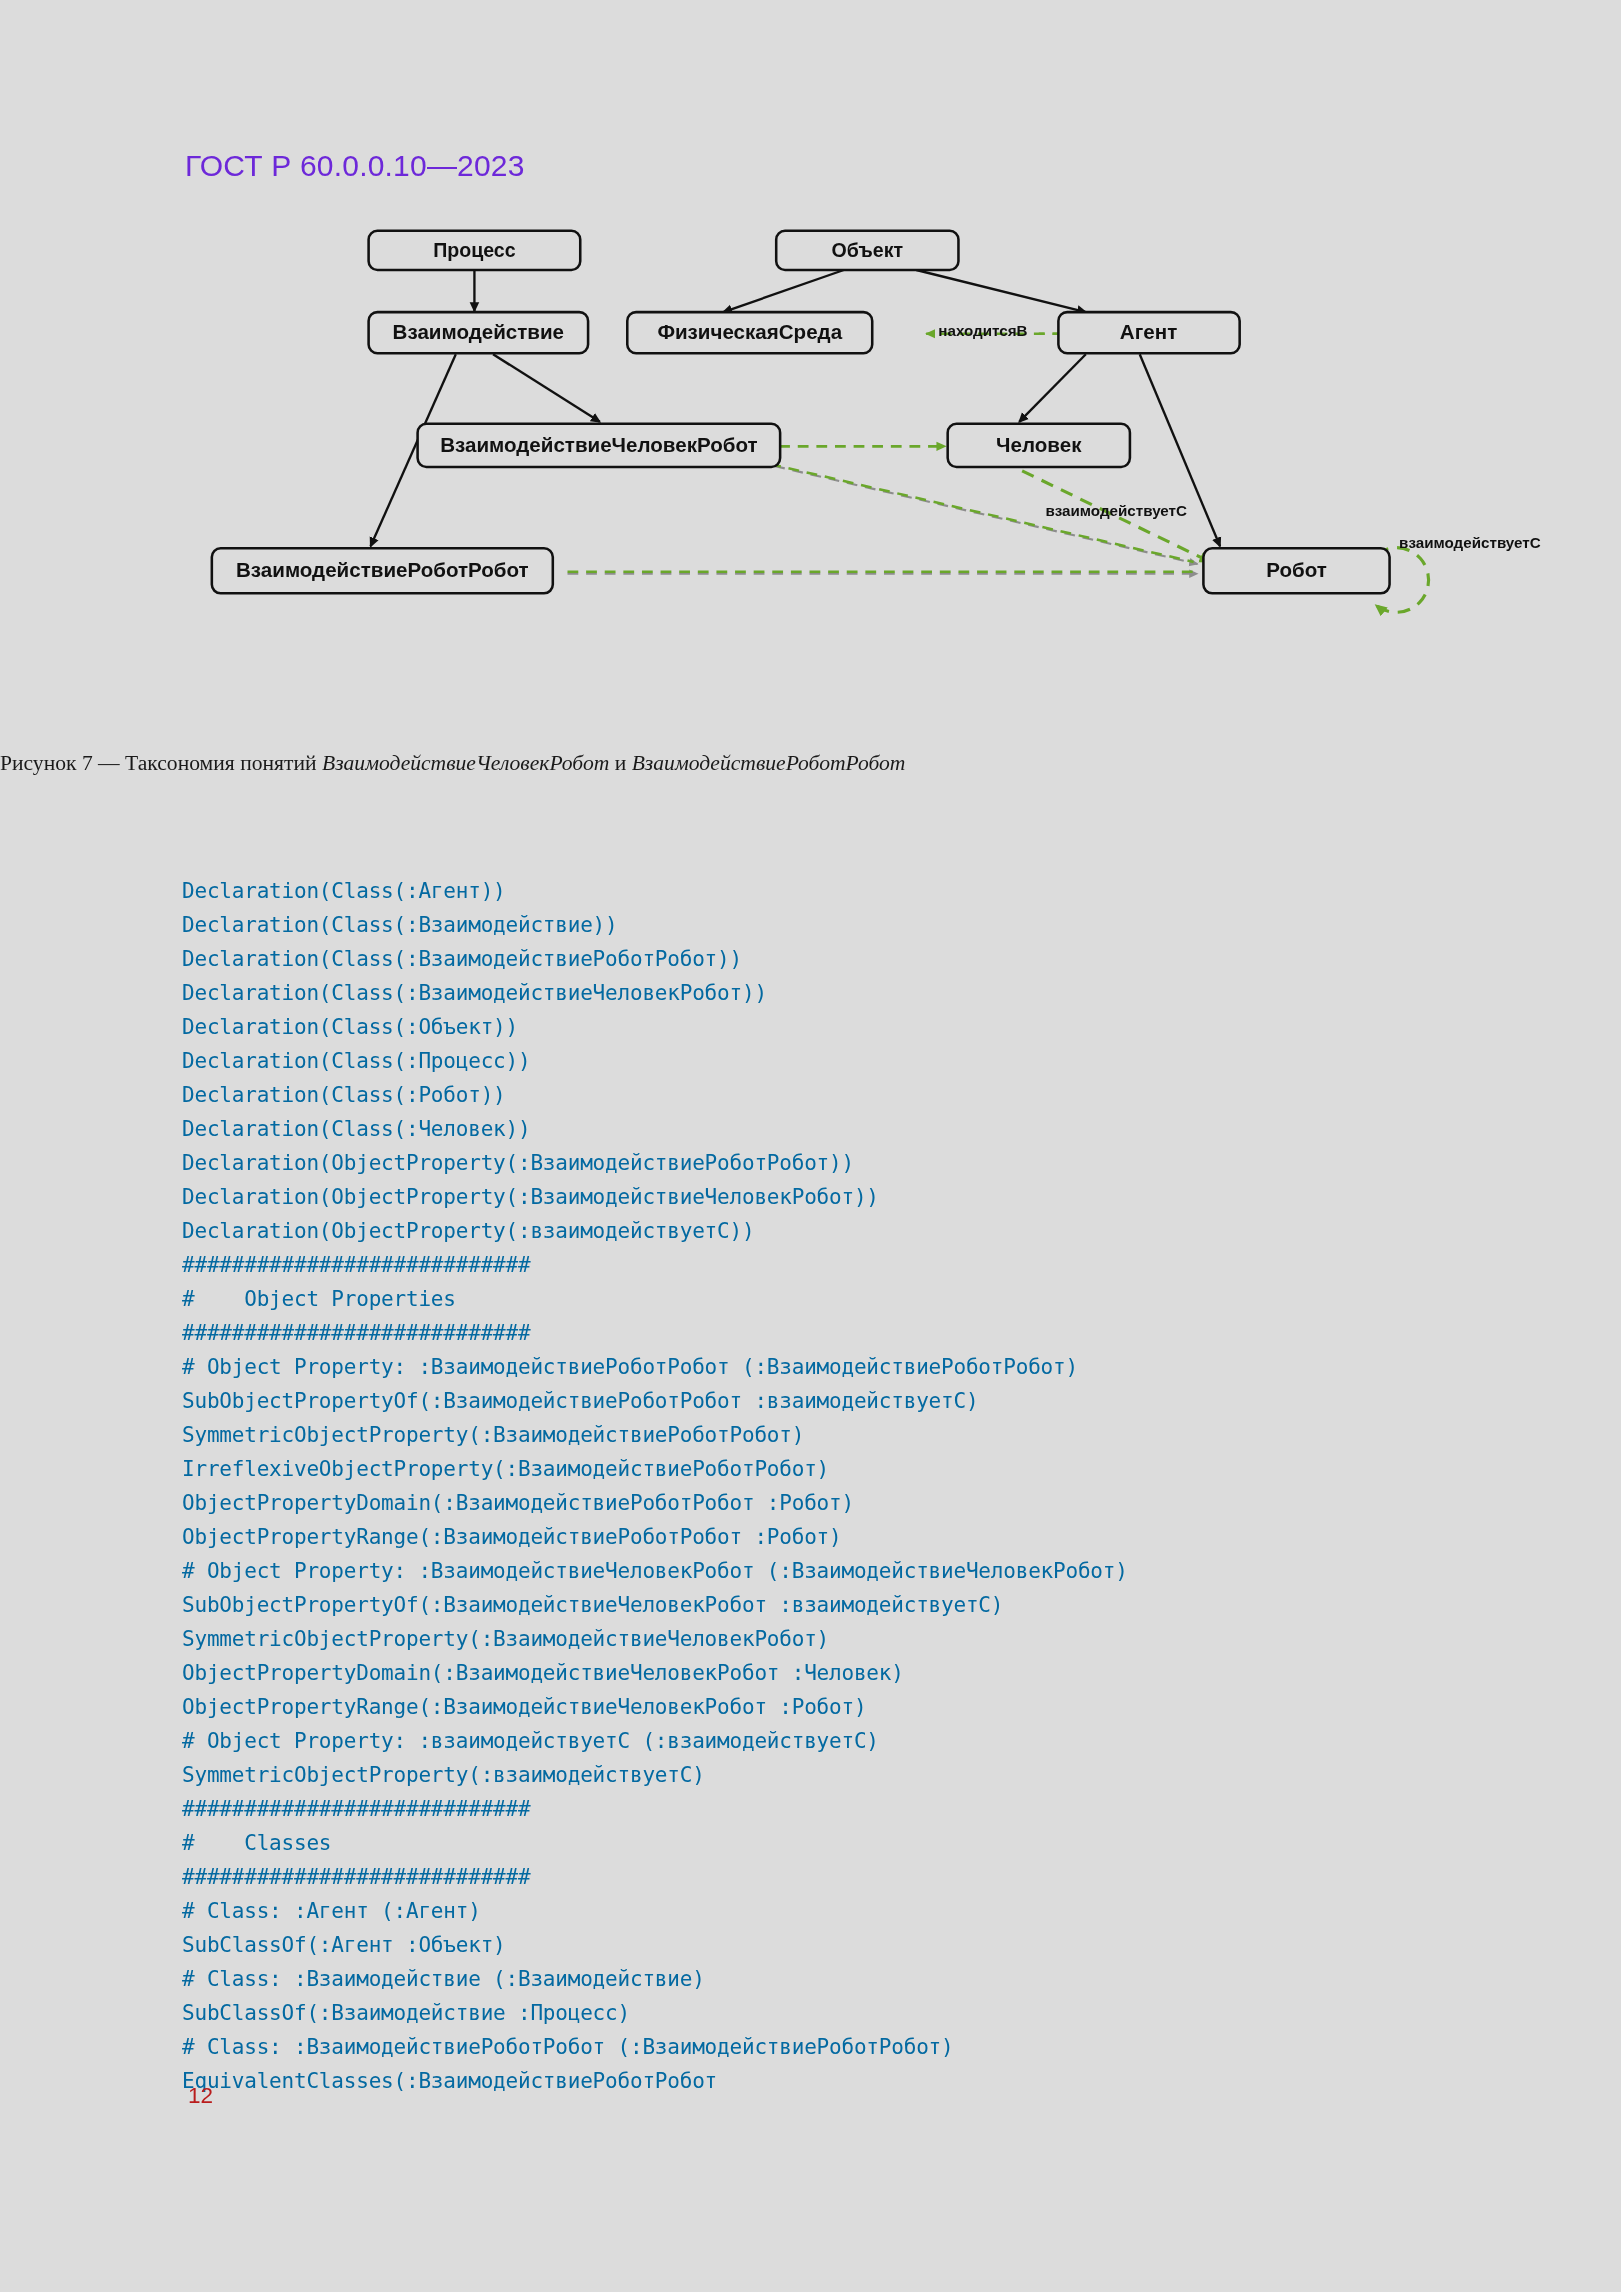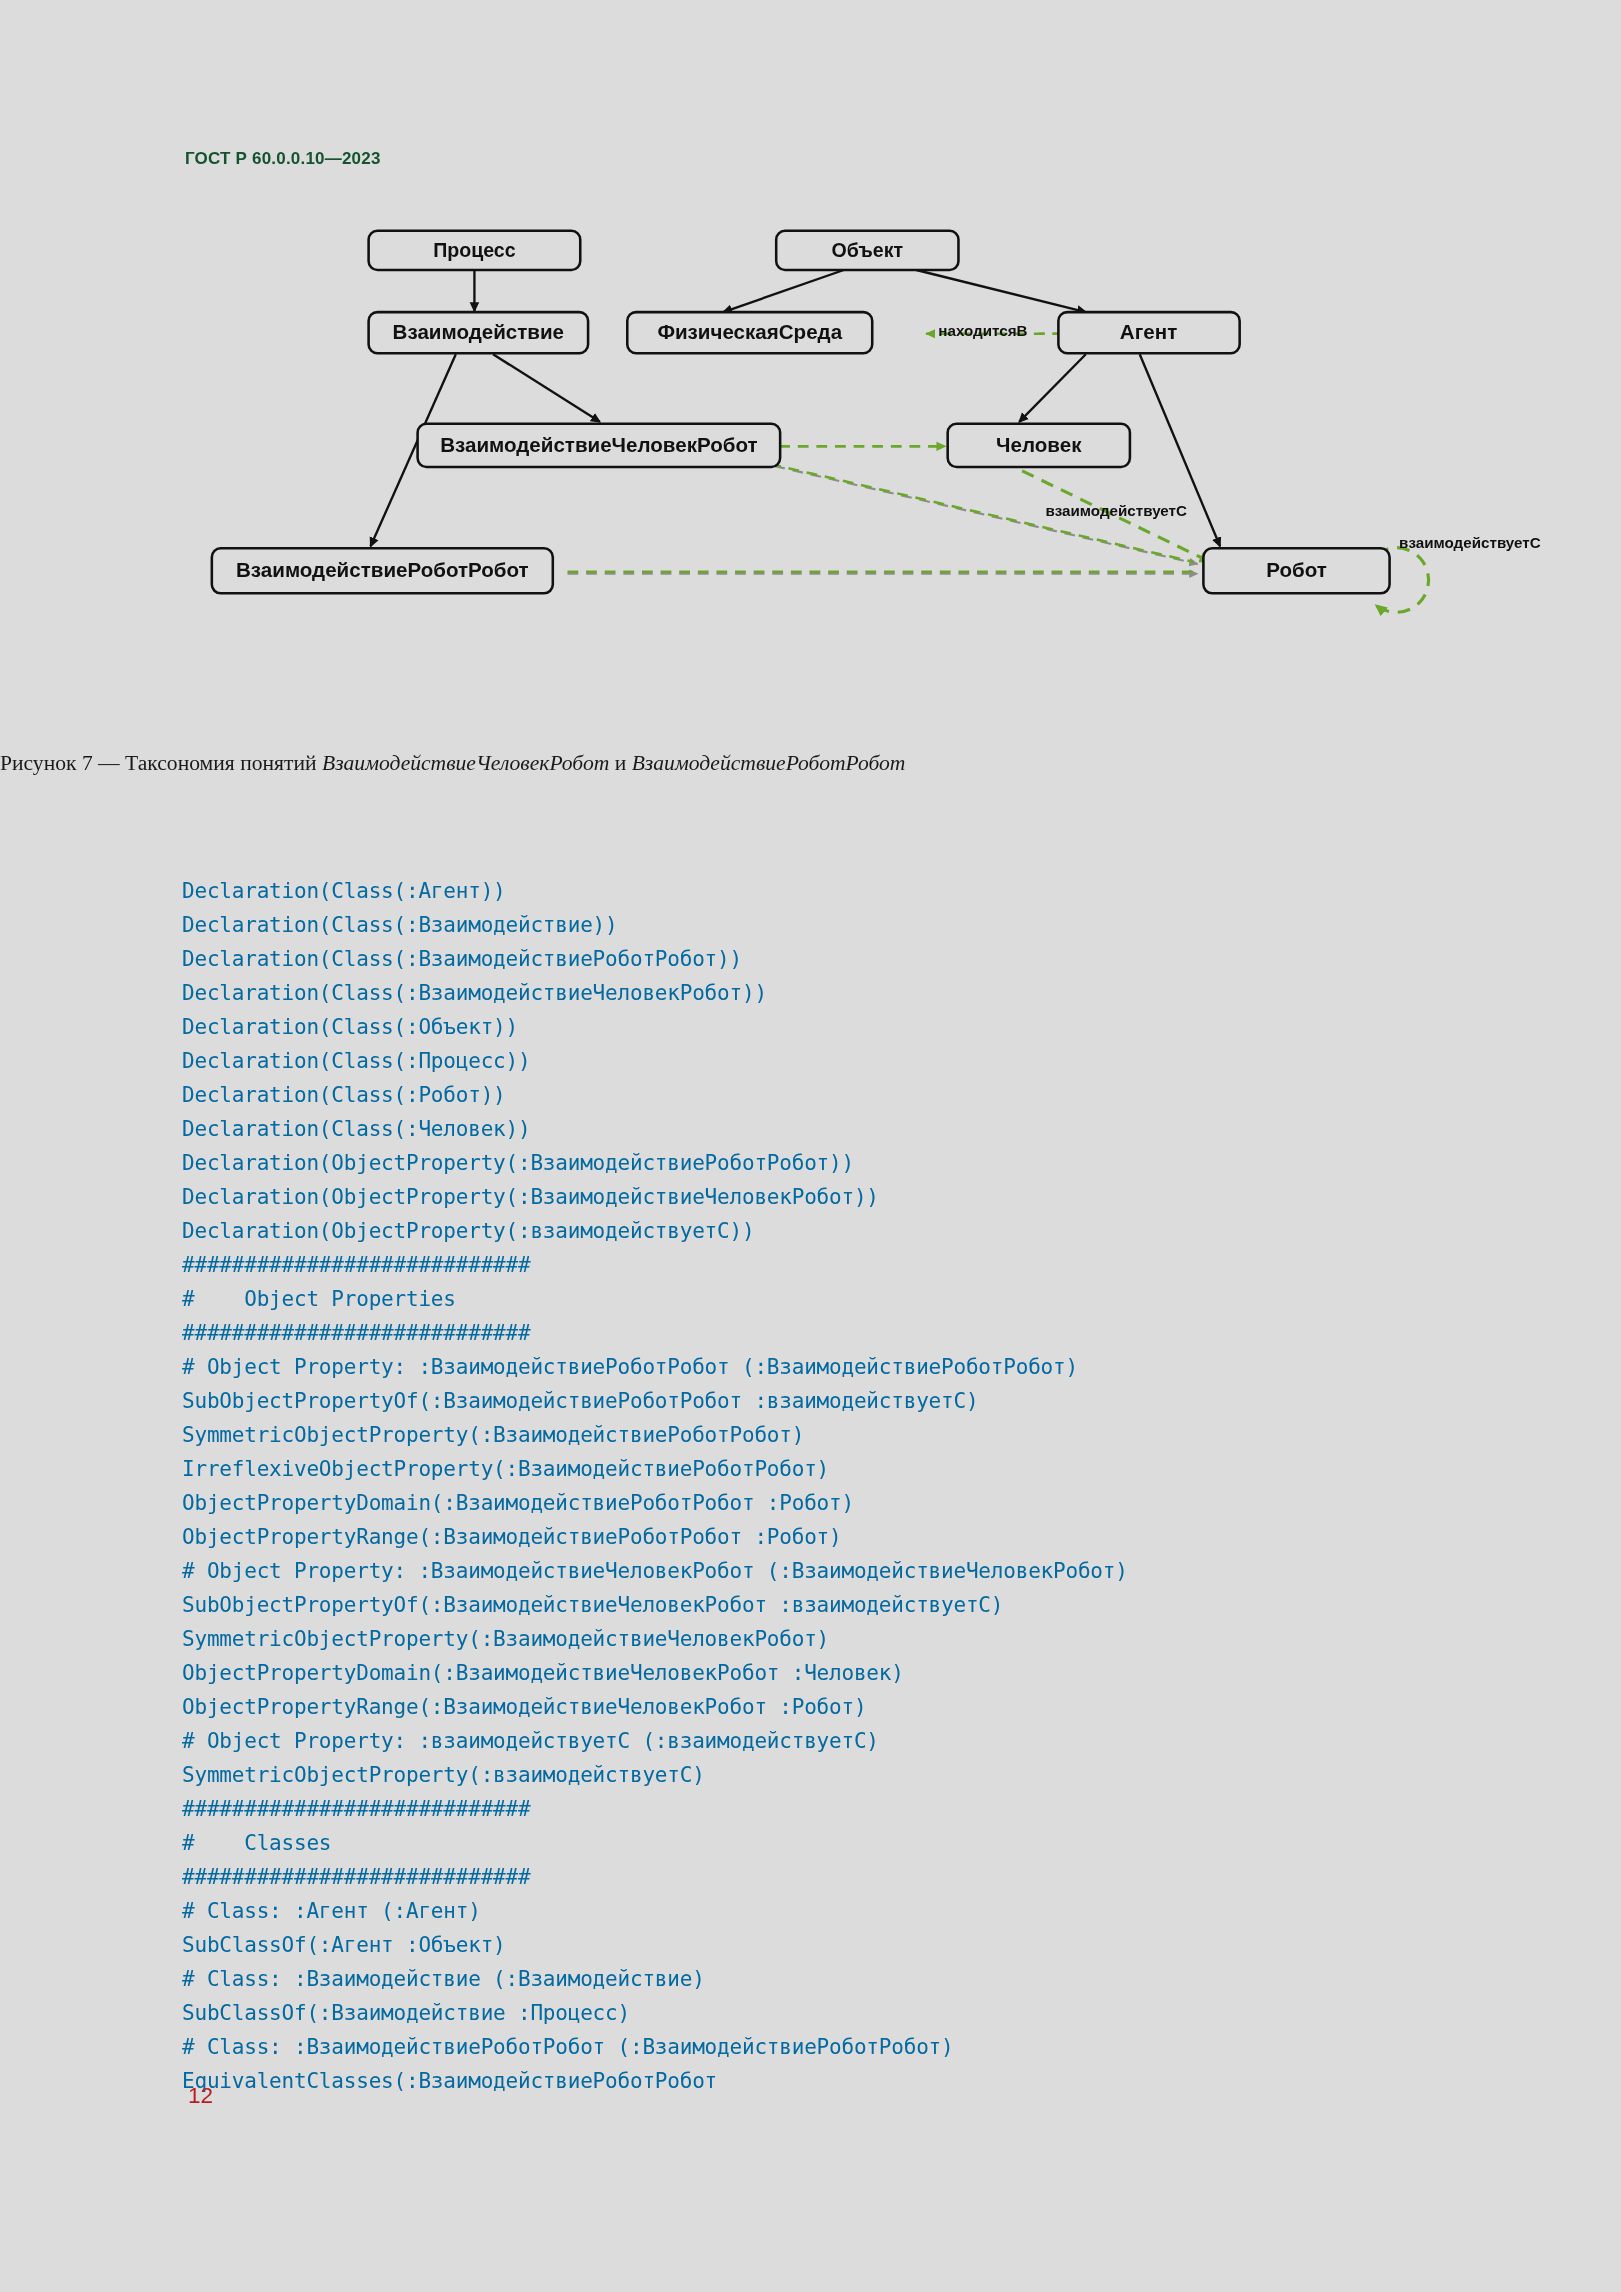--- a/index.html
+++ b/index.html
@@ -20,24 +20,24 @@
     inset: 0;
     background: #dcdcdc;
   }
 
   
   .doc-header {
     position: absolute;
     left: 185px;
     top: 149px;
     font-family: "Liberation Sans", sans-serif;
-    font-size: 17px;
-    font-weight: bold;
+    font-size: 30px;
+    font-weight: normal;
     letter-spacing: 0.2px;
-    color: #14532d;
+    color: #6d28d9;
     white-space: nowrap;
   }
 
   
   .figure {
     position: absolute;
     left: 0px;
     top: 221px;
     width: 1505px;
     height: 534px;

